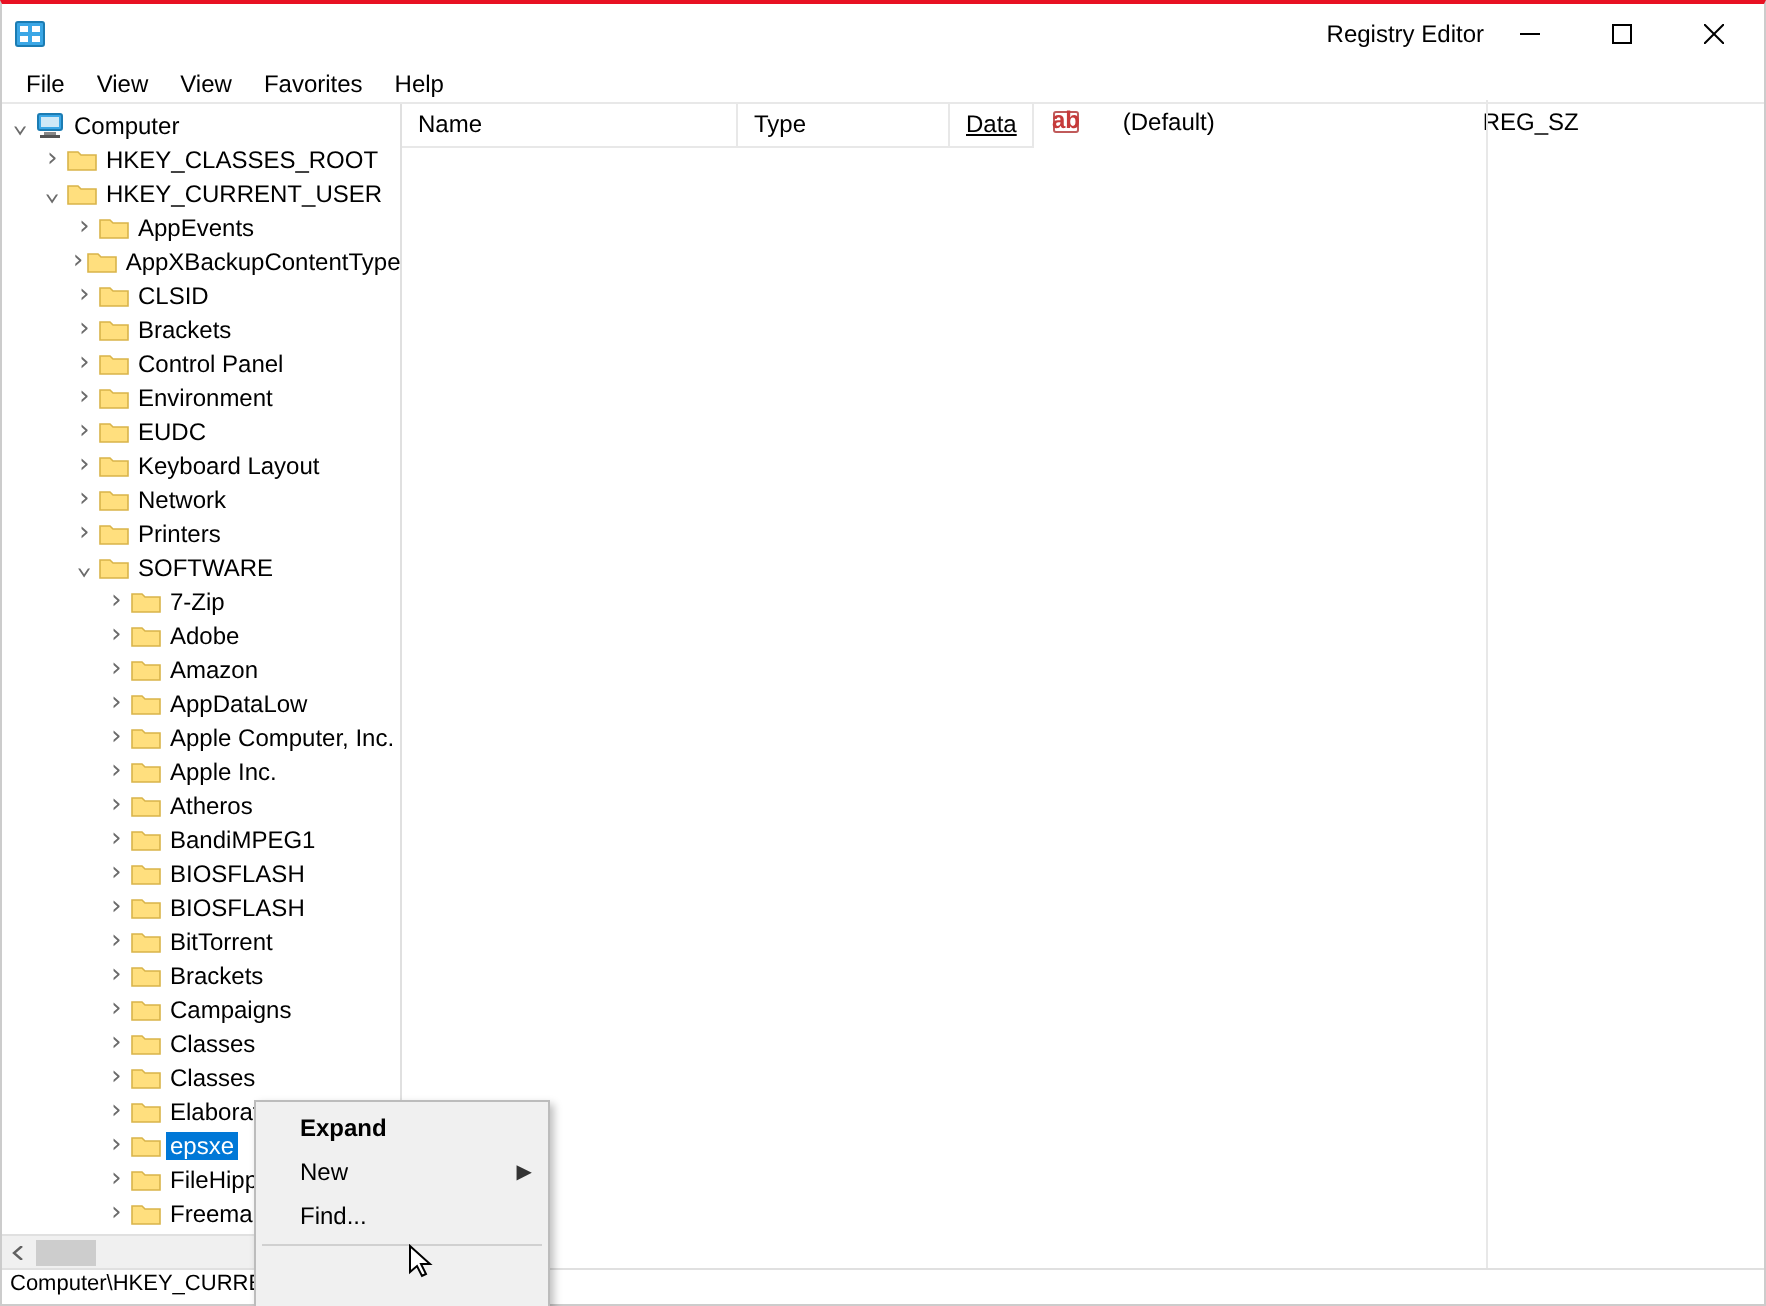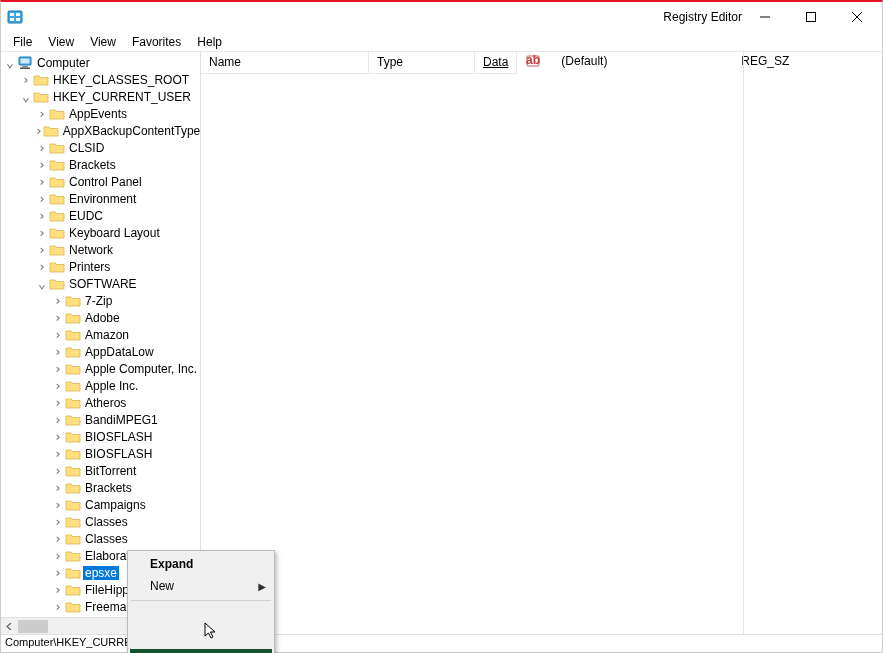--- a/index.html
+++ b/index.html
@@ -455,20 +455,21 @@
   <div class="statusbar">Computer\HKEY_CURRENT_USER</div>
 
   <div class="vborder"></div>
 
   <div class="ctxmenu">
     <div class="ctx-item bold">Expand</div>
     <div class="ctx-item">
       <span>New</span>
       <span class="ctx-arrow">▶</span>
     </div>
+    <div class="ctx-item">Find...</div>
     <div class="ctx-sep"></div>
     <div class="ctx-item hover">Delete</div>
     <div class="ctx-item">Rename</div>
   </div>
 
   <span class="cursor">
     <svg width="14" height="18" viewBox="0 0 14 18">
         <path d="M1 1 L1 14 L4.5 11 L7 16 L9 15 L6.5 10 L11 10 Z" fill="#fff" stroke="#000" stroke-width="1"></path>
       </svg>
   </span>

